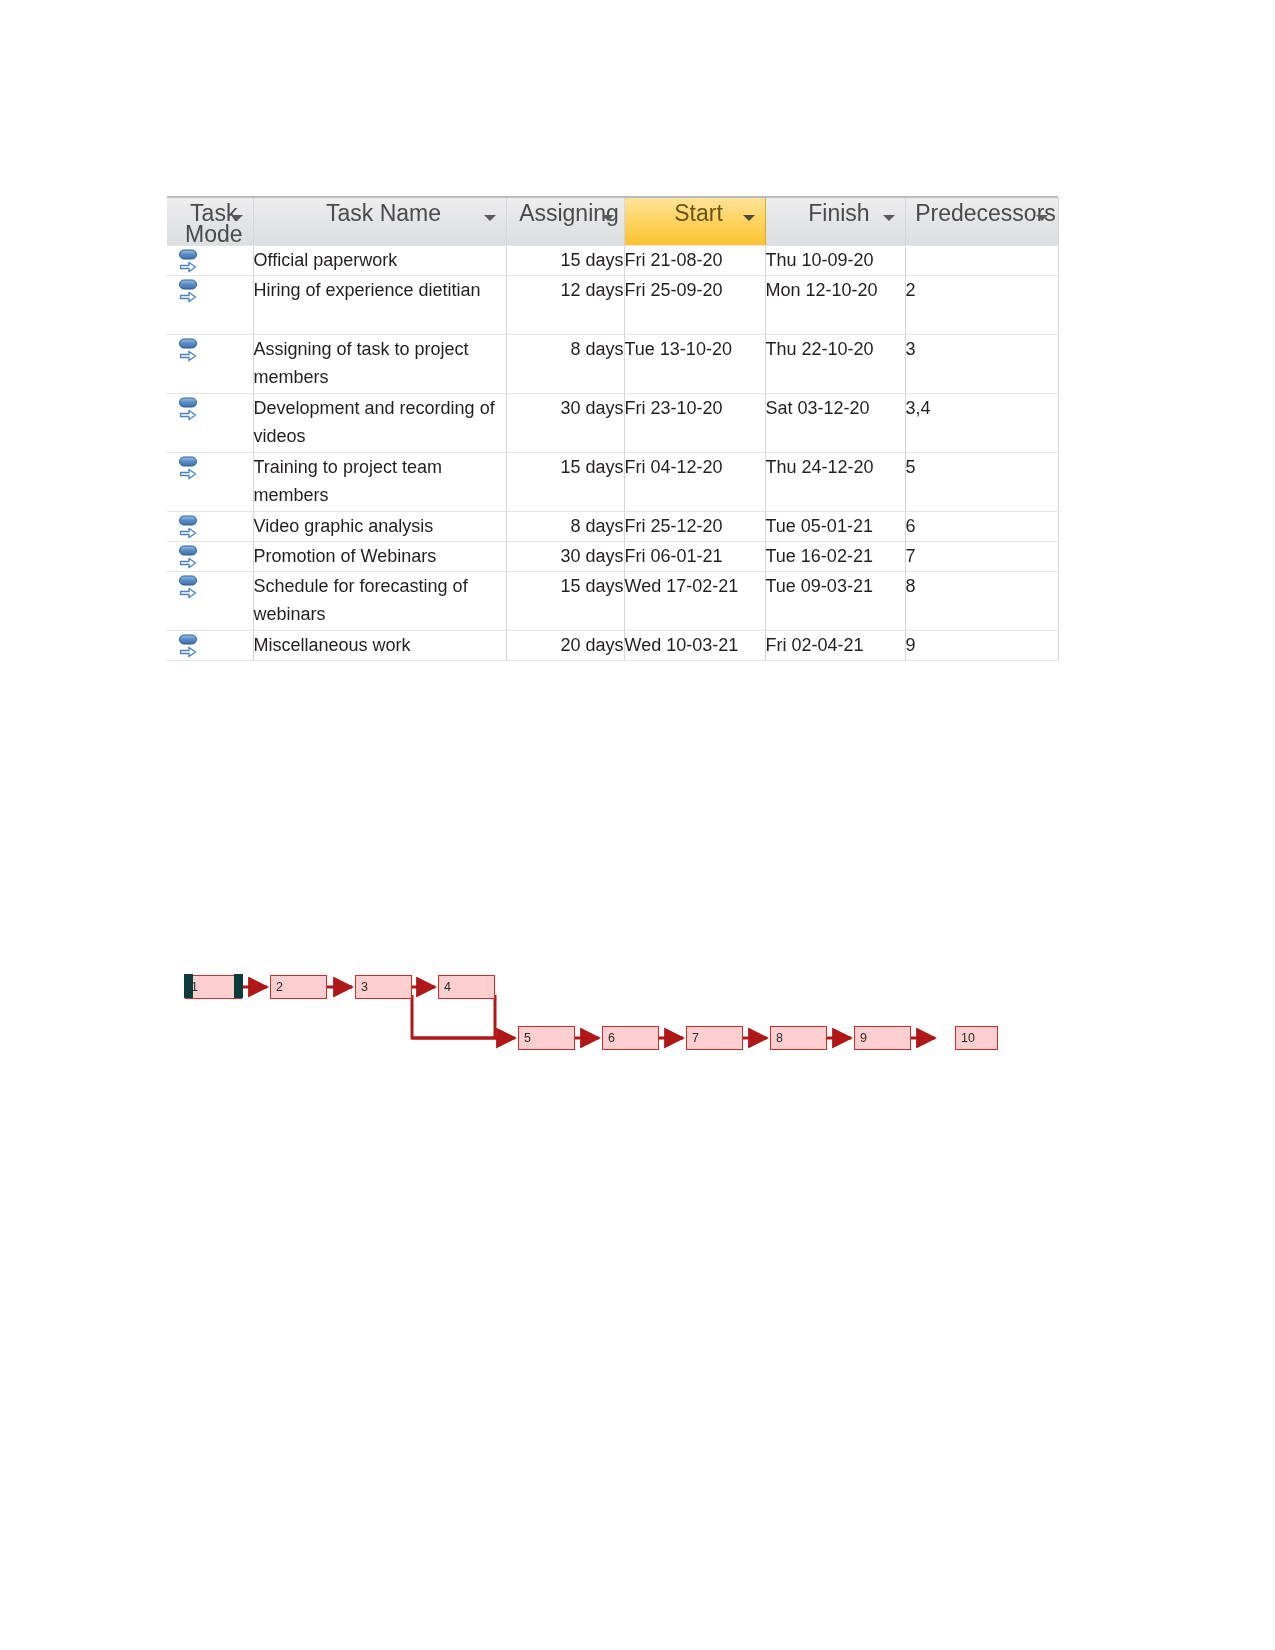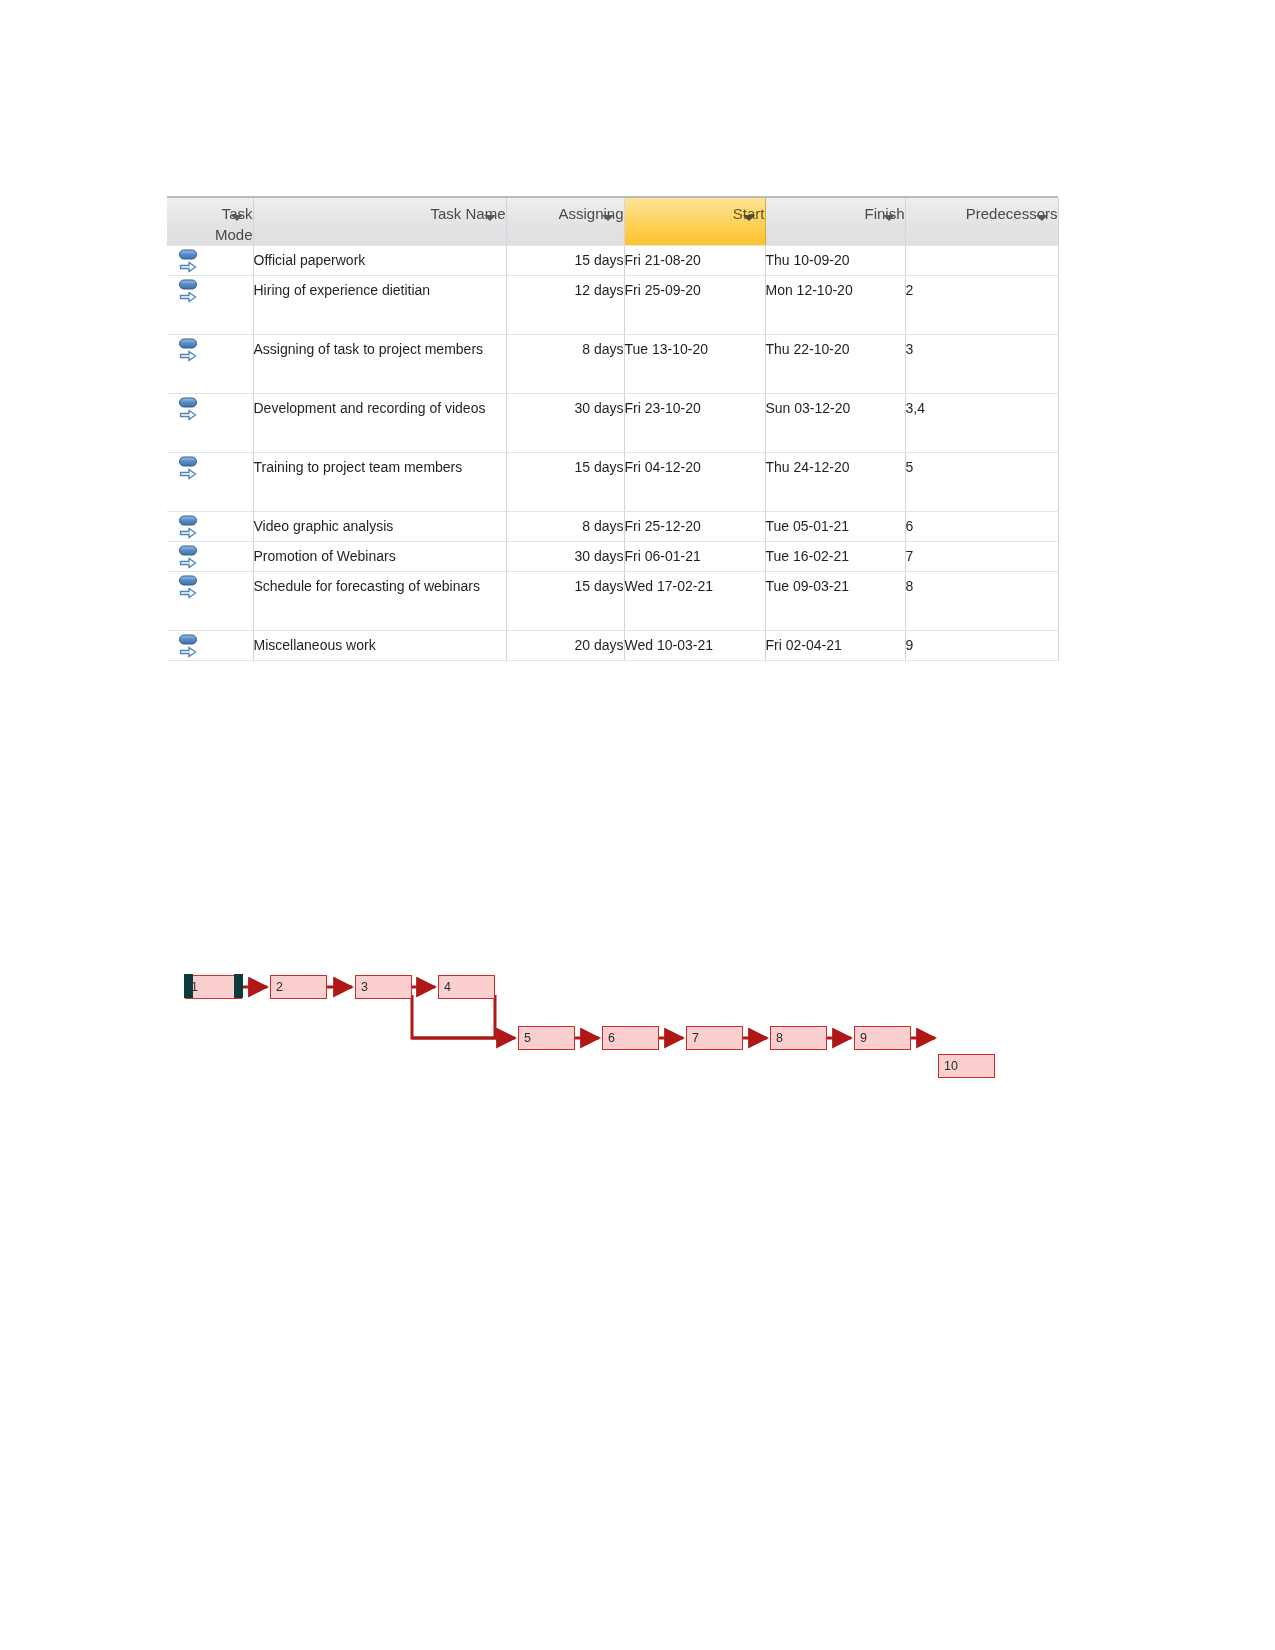--- a/index.html
+++ b/index.html
@@ -44,23 +44,23 @@
   table.sheet th:last-child, table.sheet td:last-child { border-right:1px solid #d3d5d8;margin-top:16px; }
 
   
   thead th {
     background:linear-gradient(to bottom,#eeeeef 0%, #e3e4e6 52%, #dcdee0 100%);
     border-bottom:1px solid #b9bcc0;
     border-right:1px solid #c2c5c8;
     height:40px;
     position:relative;
     font-weight:normal;
-    text-align:right;
+    text-align:center;
     color:#4a4a4a;
-    font-size:15px;
+    font-size:23px;
   }
   thead th .hlabel {
     display:block;
     padding:5px 0 0 8px;
     line-height:21px;
     white-space:pre-line;
   }
   thead th.sorted {
     background:linear-gradient(to bottom,#fde39a 0%, #fdd464 45%, #fcc32e 100%);
     color:#6a5314;
@@ -71,21 +71,21 @@
     right:10px; top:17px;
     width:0;height:0;
     border-left:6px solid transparent;
     border-right:6px solid transparent;
     border-top:6px solid #5a5a5a;
   }
   thead th.sorted .filter-arrow { border-top-color:#4d4a3d; }
 
   
   tbody td {
-    font-size:14px;
+    font-size:18px;
     color:#231f20;
     line-height:28px;
   }
   td.mode-cell { position:relative; }
   td.name-cell   { padding:4px 3px 5px 24px; }
   td.dur-cell    { padding:4px 3px 5px 6px;text-align:right; }
   td.start-cell  { padding:4px 3px 5px 7px; }
   td.finish-cell { padding:4px 3px 5px 7px; }
   td.pred-cell   { padding:4px 3px 5px 6px; }
 
@@ -247,21 +247,21 @@
                     <stop offset="100%" stop-color="#3f6fa8"></stop>
                   </linearGradient>
                 </defs>
                 <rect x="1.5" y="1" width="17" height="9" rx="4.5" ry="4.5" fill="url(#bargrad)" stroke="#2f5c8f" stroke-width="1"></rect>
                 <path d="M2.5 16.5 L11 16.5 L11 13.5 L17.5 18 L11 22.5 L11 19.5 L2.5 19.5 Z" fill="#ffffff" stroke="#4b82bd" stroke-width="1.3" stroke-linejoin="miter"></path>
               </svg></span>
           </td>
           <td class="name-cell">Development and recording of videos</td>
           <td class="dur-cell">30 days</td>
           <td class="start-cell">Fri 23-10-20</td>
-          <td class="finish-cell">Sun 03-12-20</td>
+          <td class="finish-cell">Sat 03-12-20</td>
           <td class="pred-cell">3,4</td>
         </tr>
         <tr class="r-tall">
           <td class="mode-cell">
             <span class="mode-icon"><svg viewBox="0 0 26 24" width="26" height="24">
                 <defs>
                   <linearGradient id="bargrad" x1="0" y1="0" x2="0" y2="1">
                     <stop offset="0%" stop-color="#9cc2e8"></stop>
                     <stop offset="45%" stop-color="#5b8fc9"></stop>
                     <stop offset="100%" stop-color="#3f6fa8"></stop>
@@ -389,15 +389,15 @@
   <div id="node-layer">
       <div class="node top selected" style="left: 35px; width: 57px;">1<span class="handle left"></span><span class="handle right"></span></div>
       <div class="node top" style="left: 120px; width: 57px;">2</div>
       <div class="node top" style="left: 205px; width: 57px;">3</div>
       <div class="node top" style="left: 288px; width: 57px;">4</div>
       <div class="node bot" style="left: 368px; width: 57px;">5</div>
       <div class="node bot" style="left: 452px; width: 57px;">6</div>
       <div class="node bot" style="left: 536px; width: 57px;">7</div>
       <div class="node bot" style="left: 620px; width: 57px;">8</div>
       <div class="node bot" style="left: 704px; width: 57px;">9</div>
-      <div class="node bot" style="left: 788px; width: 57px; margin-top: 28px;">10</div>
+      <div class="node bot" style="left: 805px; width: 43px;">10</div>
     </div>
 </div>
 
 </body></html>

